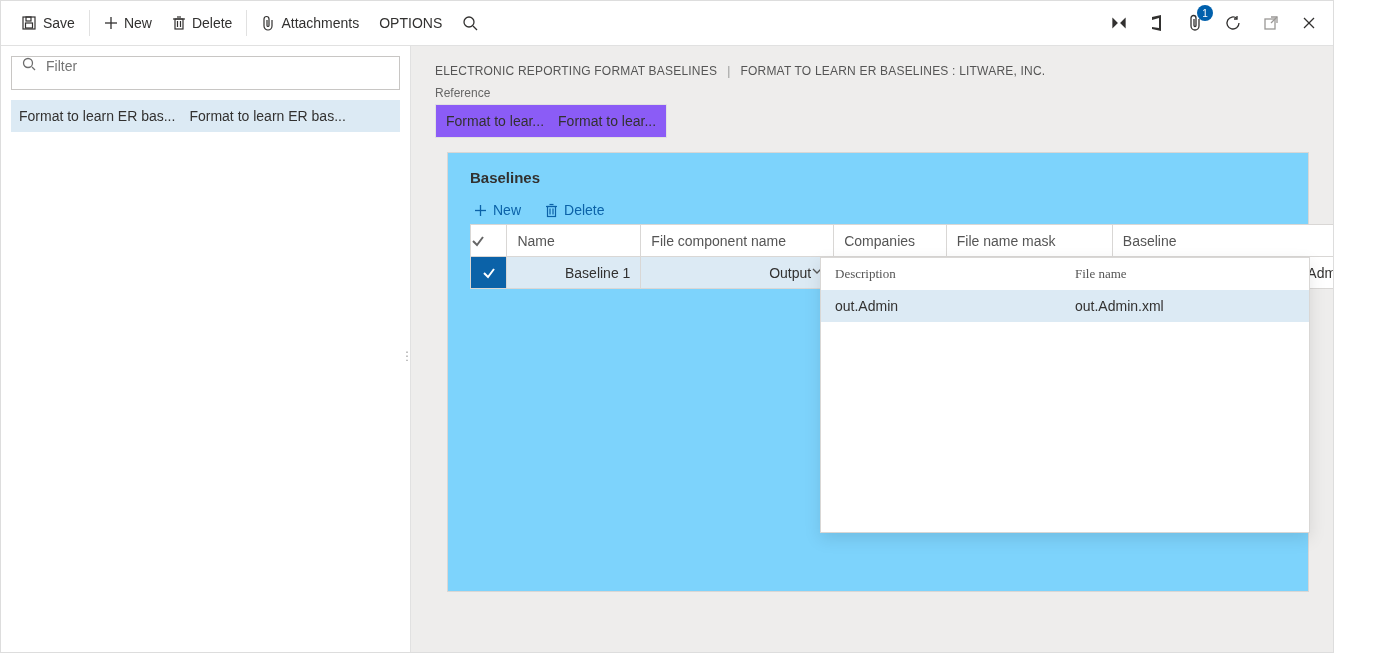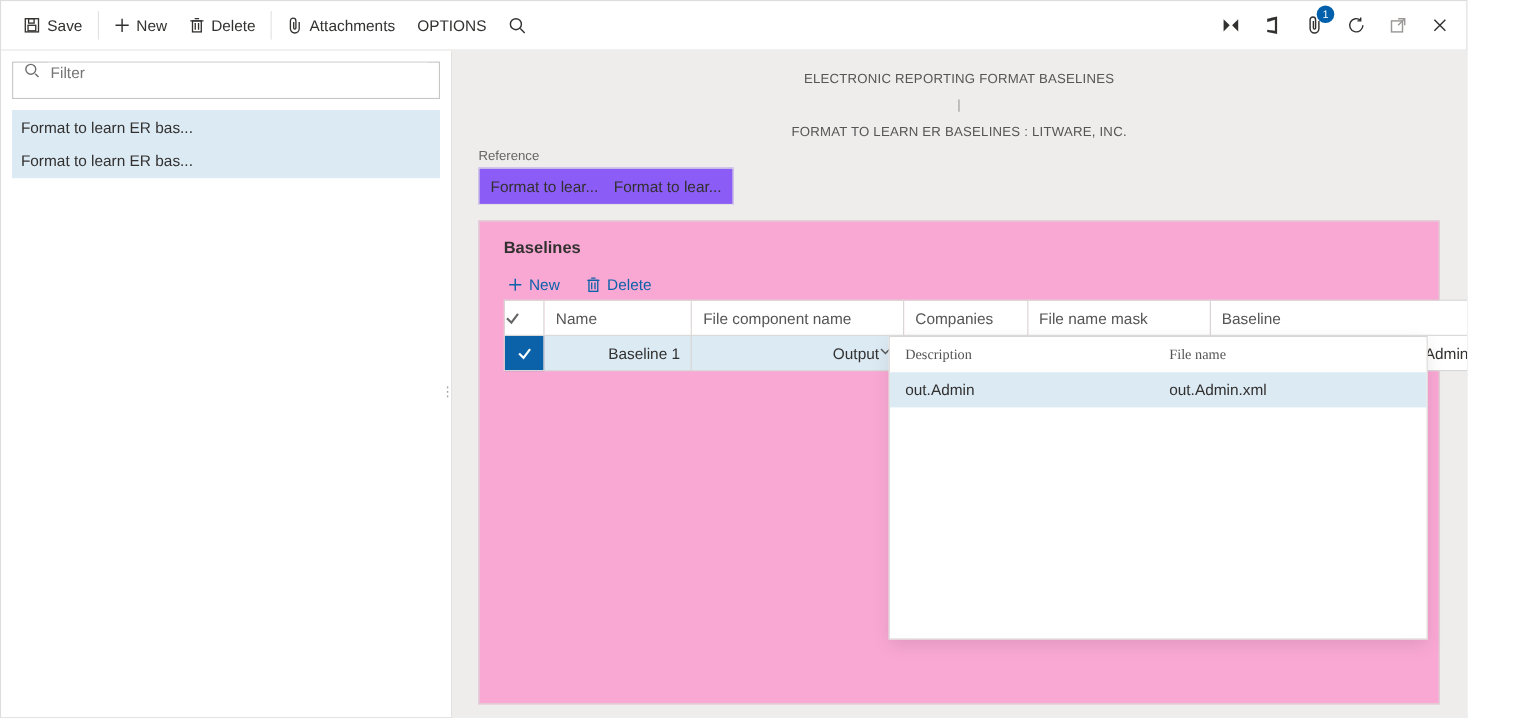--- a/index.html
+++ b/index.html
@@ -9,29 +9,29 @@
   .tbtn { display:flex; align-items:center; gap:6px; padding:4px 10px; height:34px; cursor:pointer; color:#323130; }
   .tsep { width:1px; height:26px; background:#e1e1e1; margin:0 4px; }
   .tright { margin-left:auto; display:flex; align-items:center; gap:10px; }
   .ibtn { width:28px; height:28px; display:flex; align-items:center; justify-content:center; cursor:pointer; position:relative; }
   .badge { position:absolute; top:-4px; right:-4px; background:#0060ac; color:#fff; border-radius:50%; font-size:10px; width:16px; height:16px; display:flex; align-items:center; justify-content:center; }
   .body { flex:1; display:flex; overflow:hidden; }
   .sidebar { width:410px; border-right:1px solid #e1e1e1; padding:10px; background:#fff; position:relative; }
   .sidebar::after { content:"⋮"; position:absolute; right:-1px; top:50%; color:#a0a0a0; font-size:12px; letter-spacing:-2px;}
   .filter { display:flex; align-items:flex-start; gap:8px; border:1px solid #c8c6c4; height:34px; padding:0 10px; color:#6e6e6e; }
   .filter input { border:none; outline:none; flex:1; font-size:14px; }
-  .listrow { display:flex; gap:14px; margin-top:10px; padding:8px 8px; background:#dceaf4; cursor:pointer;flex-direction:column; }
+  .listrow { display:flex; gap:14px; margin-top:10px; padding:8px 8px; background:#dceaf4; cursor:pointer; }
   .listrow span { white-space:nowrap; overflow:hidden; text-overflow:ellipsis; max-width:180px; }
   .main { flex:1; background:#eeedec; overflow:auto; padding:0; }
-  .crumbs { display:flex; align-items:center; gap:10px; padding:18px 24px 8px 24px; font-size:12px; color:#555; letter-spacing:.2px;flex-direction:column; }
+  .crumbs { display:flex; align-items:center; gap:10px; padding:18px 24px 8px 24px; font-size:12px; color:#555; letter-spacing:.2px; }
   .crumbs .sep { color:#999; }
   .reflabel { padding:0 24px; font-size:12px; color:#666; }
   .refval { margin:4px 24px 14px 24px; display:inline-flex; gap:14px; background:#8b5cf6; border:1px solid #e1e1e1; padding:8px 10px; }
   .refval span { max-width:110px; overflow:hidden; text-overflow:ellipsis; white-space:nowrap; }
-  .card { background:#f9a8d4; border:1px solid #d9d7d5; margin:0 24px 24px 24px; padding:16px 22px 22px 22px; position:relative; min-height:440px;}
+  .card { background:#7dd3fc; border:1px solid #d9d7d5; margin:0 24px 24px 36px; padding:16px 22px 22px 22px; position:relative; min-height:440px;}
   .card h3 { margin:0 0 14px 0; font-size:15px; font-weight:600; }
   .cardbar { display:flex; gap:16px; margin-bottom:4px; }
   .linkbtn { display:flex; align-items:center; gap:6px; color:#0b62a8; cursor:pointer; padding:2px 4px; }
   table.grid { border-collapse:collapse; width:900px; }
   table.grid th, table.grid td { border:1px solid #d9d7d5; text-align:left; font-weight:400; font-size:14px; height:32px; padding:0 10px; }
   table.grid th { color:#555; background:#fff; }
   table.grid .selcol { width:34px; text-align:center; padding:0; }
   table.grid tbody tr td { background:#dceaf4;text-align:right; }
   table.grid tbody tr td.selcol { background:#0b62a8; color:#fff; }
   .cellchev { float:right; color:#555; }

